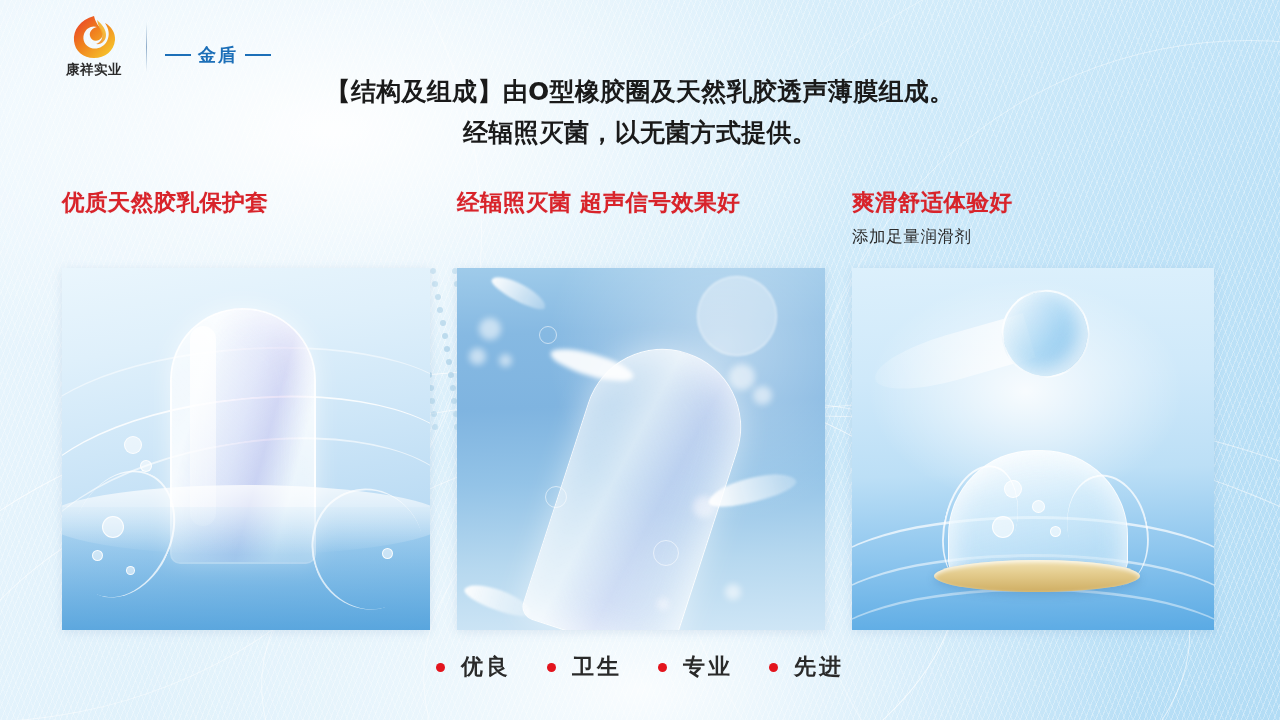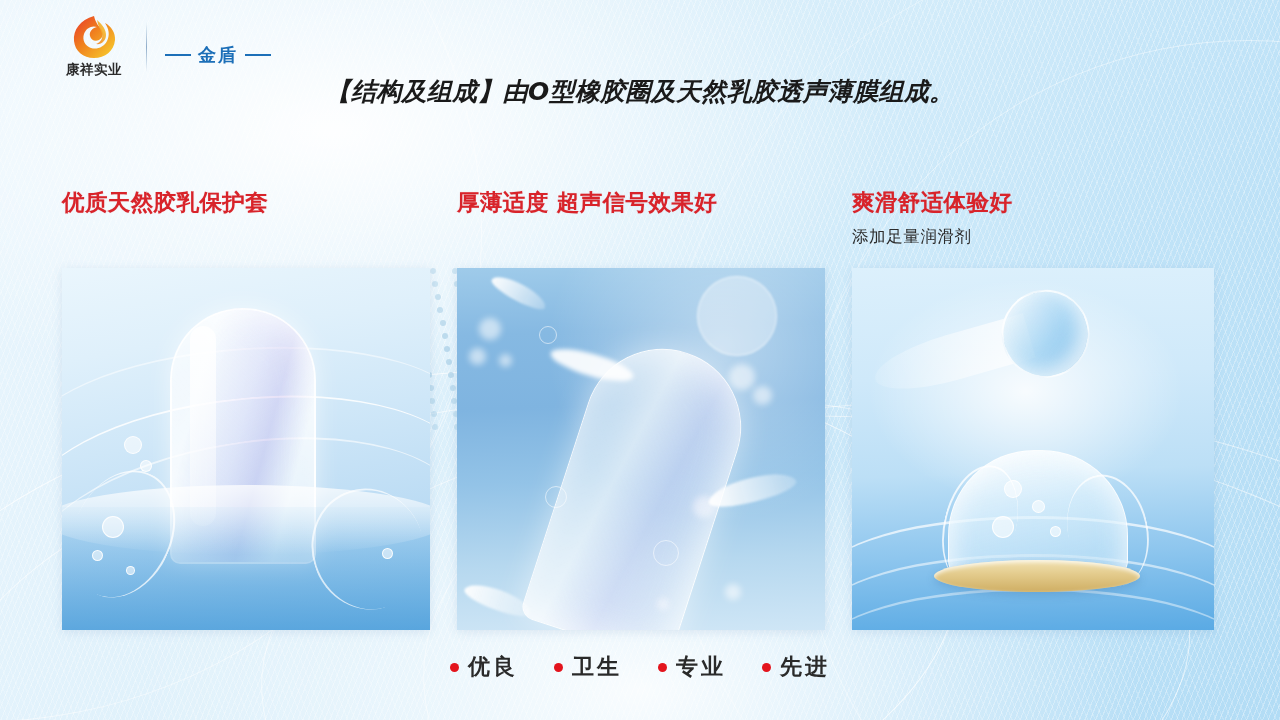--- a/index.html
+++ b/index.html
@@ -58,21 +58,21 @@
   .kd-word{position:relative;font-size:35px;font-weight:bold;font-style:italic;color:#1c6fb8;
            letter-spacing:-1px;line-height:1;font-family:"DejaVu Sans","Liberation Sans",sans-serif;}
   .kd-heart{position:absolute;left:47.5px;top:12px;width:11px;height:11px;}
   .kd-reg{position:absolute;right:-15px;top:-3px;font-size:11px;font-style:normal;font-weight:normal;color:#1c6fb8;}
   .kd-sub{display:flex;align-items:center;gap:7px;margin-top:16px;}
   .kd-line{width:26px;height:2px;background:#1c6fb8;}
   .kd-cn{font-size:18px;font-weight:bold;color:#1c6fb8;letter-spacing:2px;
          font-family:"DejaVu Sans","Liberation Sans",sans-serif;}
 
   
-  .title-wrap{position:absolute;left:0;right:0;top:72px;text-align:center;font-style:italic;}
+  .title-wrap{position:absolute;left:0;right:0;top:72px;text-align:center;}
   .title-l1,.title-l2{
     font-size:25px;font-weight:bold;color:#1a1a1a;line-height:1.62;letter-spacing:.3px;
     font-family:"DejaVu Sans","Liberation Sans",sans-serif;
   }
 
   
   .cols{position:absolute;left:0;top:188px;width:1280px;}
   .col{position:absolute;text-align:left;}
   .col-1{left:62px;width:368px;}
   .col-2{left:457px;width:368px;}
@@ -155,21 +155,21 @@
       border-radius:86px 86px 22px 22px;
       background:linear-gradient(165deg,rgba(255,255,255,.82),rgba(225,243,253,.72) 45%,rgba(190,226,247,.6));
       border:1.5px solid rgba(255,255,255,.9);
       box-shadow:inset 0 0 28px rgba(255,255,255,.85);}
   .p3-ring{position:absolute;left:82px;top:292px;width:206px;height:32px;border-radius:50%;
       background:linear-gradient(180deg,#f2e2b2 0%,#e3cb8c 45%,#cfae63 100%);
       box-shadow:0 3px 8px rgba(60,110,160,.28), inset 0 2px 4px rgba(255,255,255,.8);}
 
   
   .tags{position:absolute;left:0;right:0;top:652px;display:flex;justify-content:center;gap:36px;}
-  .tag{display:flex;align-items:center;gap:9px;}
+  .tag{display:flex;align-items:center;gap:16px;}
   .tag-dot{width:9px;height:9px;border-radius:50%;background:#e3141d;display:inline-block;}
   .tag-label{font-size:22px;font-weight:bold;color:#2a2a2a;letter-spacing:3px;
       font-family:"DejaVu Sans","Liberation Sans",sans-serif;}
 </style>
 </head>
 <body>
 
 <div id="slide">
 
   <div class="tex-diag"></div>
@@ -209,28 +209,29 @@
       <div class="kd-sub">
         <span class="kd-line"></span>
         <span class="kd-cn">金盾</span>
         <span class="kd-line"></span>
       </div>
     </div>
   </div>
 
   <div class="title-wrap">
     <div class="title-l1">【结构及组成】由O型橡胶圈及天然乳胶透声薄膜组成。</div>
+    <div class="title-l2">经辐照灭菌，以无菌方式提供。</div>
   </div>
 
   <div class="cols">
     <div class="col col-1">
       <div class="col-head">优质天然胶乳保护套</div>
     </div>
     <div class="col col-2">
-      <div class="col-head">厚薄适度 超声信号效果好</div>
+      <div class="col-head">经辐照灭菌 超声信号效果好</div>
     </div>
     <div class="col col-3">
       <div class="col-head">爽滑舒适体验好</div>
       <div class="col-sub">添加足量润滑剂</div>
     </div>
   </div>
 
   <div class="dots-dec" id="dotsDec">
       <i style="left: 4px; top: 6px; opacity: 0.52;"></i>
       <i style="left: 6.48785px; top: 19px; opacity: 0.57;"></i>

